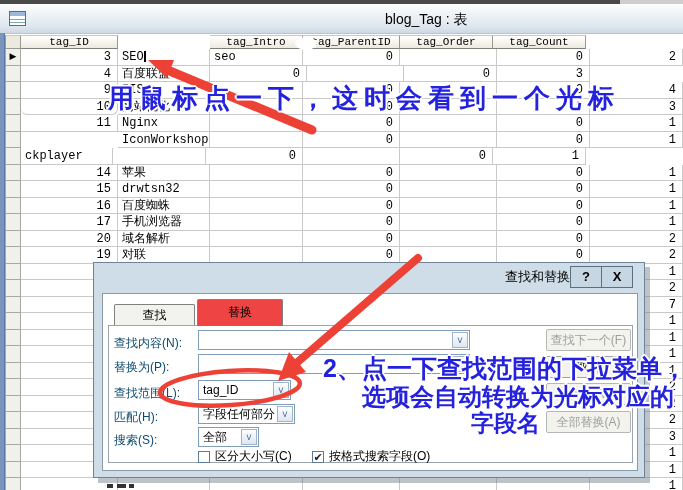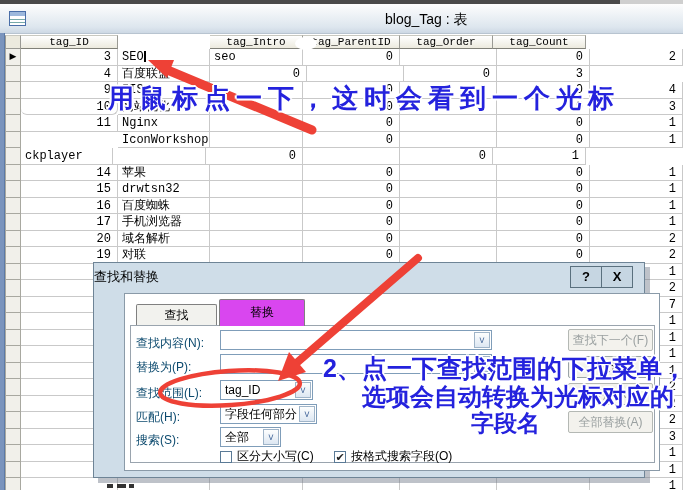--- a/index.html
+++ b/index.html
@@ -34,30 +34,30 @@
     overflow:hidden;white-space:nowrap;background:#fff;}
   .al{text-align:left;padding-left:4px;}
   .ar{text-align:right;padding-right:6px;}
   
   .caret{position:absolute;left:144px;top:51px;width:2px;height:11px;background:#000;z-index:3;}
   .cursor-blob{position:absolute;left:295px;top:37px;width:22px;height:13px;background:#fff;border-radius:50%;z-index:3;}
   .sliver{position:absolute;height:4px;background:#333;z-index:2;}
   
   .dialog{position:absolute;left:93px;top:262px;width:552px;height:216px;background:#cfdde8;
     border:1px solid #6e8496;box-sizing:border-box;z-index:10;box-shadow:5px 5px 0 rgba(110,120,135,0.45);}
-  .dlg-title{position:absolute;left:0;top:5px;width:476px;text-align:left;font-size:13px;color:#000;}
+  .dlg-title{position:absolute;left:0;top:5px;width:476px;text-align:right;font-size:13px;color:#000;}
   .dlg-sys{position:absolute;right:11px;top:3px;display:flex;border:1px solid #5a707e;}
   .dlg-sysbtn{width:30px;height:20px;background:#c6d6e2;border-left:1px solid #5a707e;
     font-size:13px;font-weight:bold;text-align:center;line-height:20px;color:#000;}
   .dlg-sysbtn:first-child{border-left:none;}
-  .dlg-panel{position:absolute;left:8px;top:30px;width:536px;height:178px;background:#fff;border:1px solid #8a9aa8;box-sizing:border-box;margin-left:22px;}
+  .dlg-panel{position:absolute;left:8px;top:30px;width:536px;height:178px;background:#fff;border:1px solid #8a9aa8;box-sizing:border-box;}
   .tab{position:absolute;box-sizing:border-box;border:1px solid #808080;border-bottom:none;
     text-align:center;font-size:12px;color:#000;z-index:2;border-radius:2px 2px 0 0;}
   .tab-find{left:11px;top:10px;width:81px;height:21px;line-height:20px;background:#f2f2ee;}
-  .tab-replace{left:94px;top:5px;width:86px;height:27px;line-height:25px;background:#d946ef;}
+  .tab-replace{left:94px;top:5px;width:86px;height:27px;line-height:25px;background:#ef4444;}
   .tabpage{position:absolute;left:5px;top:31px;width:525px;height:138px;border:1px solid #9aa4ae;box-sizing:border-box;background:#fff;}
   .fldlabel{position:absolute;left:11px;font-size:12px;color:#0c4a6e;}
   .combo{position:absolute;left:95px;height:20px;box-sizing:border-box;background:#fff;
     border:1px solid #7f9db9;font-size:12px;line-height:18px;padding-left:4px;color:#000;overflow:hidden;white-space:nowrap;}
   .combo .arr{position:absolute;right:1px;top:1px;bottom:1px;width:16px;
     background:linear-gradient(180deg,#fdfefe,#dde7f2);border:1px solid #9fb4c8;box-sizing:border-box;
     text-align:center;line-height:15px;font-size:10px;color:#44679a;}
   .dlgbtn{position:absolute;left:443px;width:85px;height:22px;box-sizing:border-box;font-size:12px;
     text-align:center;line-height:20px;background:#f3f2ed;border:1px solid #9aa4a8;border-radius:2px;color:#000;}
   .dlgbtn.disabled{color:#9aa0a0;border-color:#b4b8b4;}

